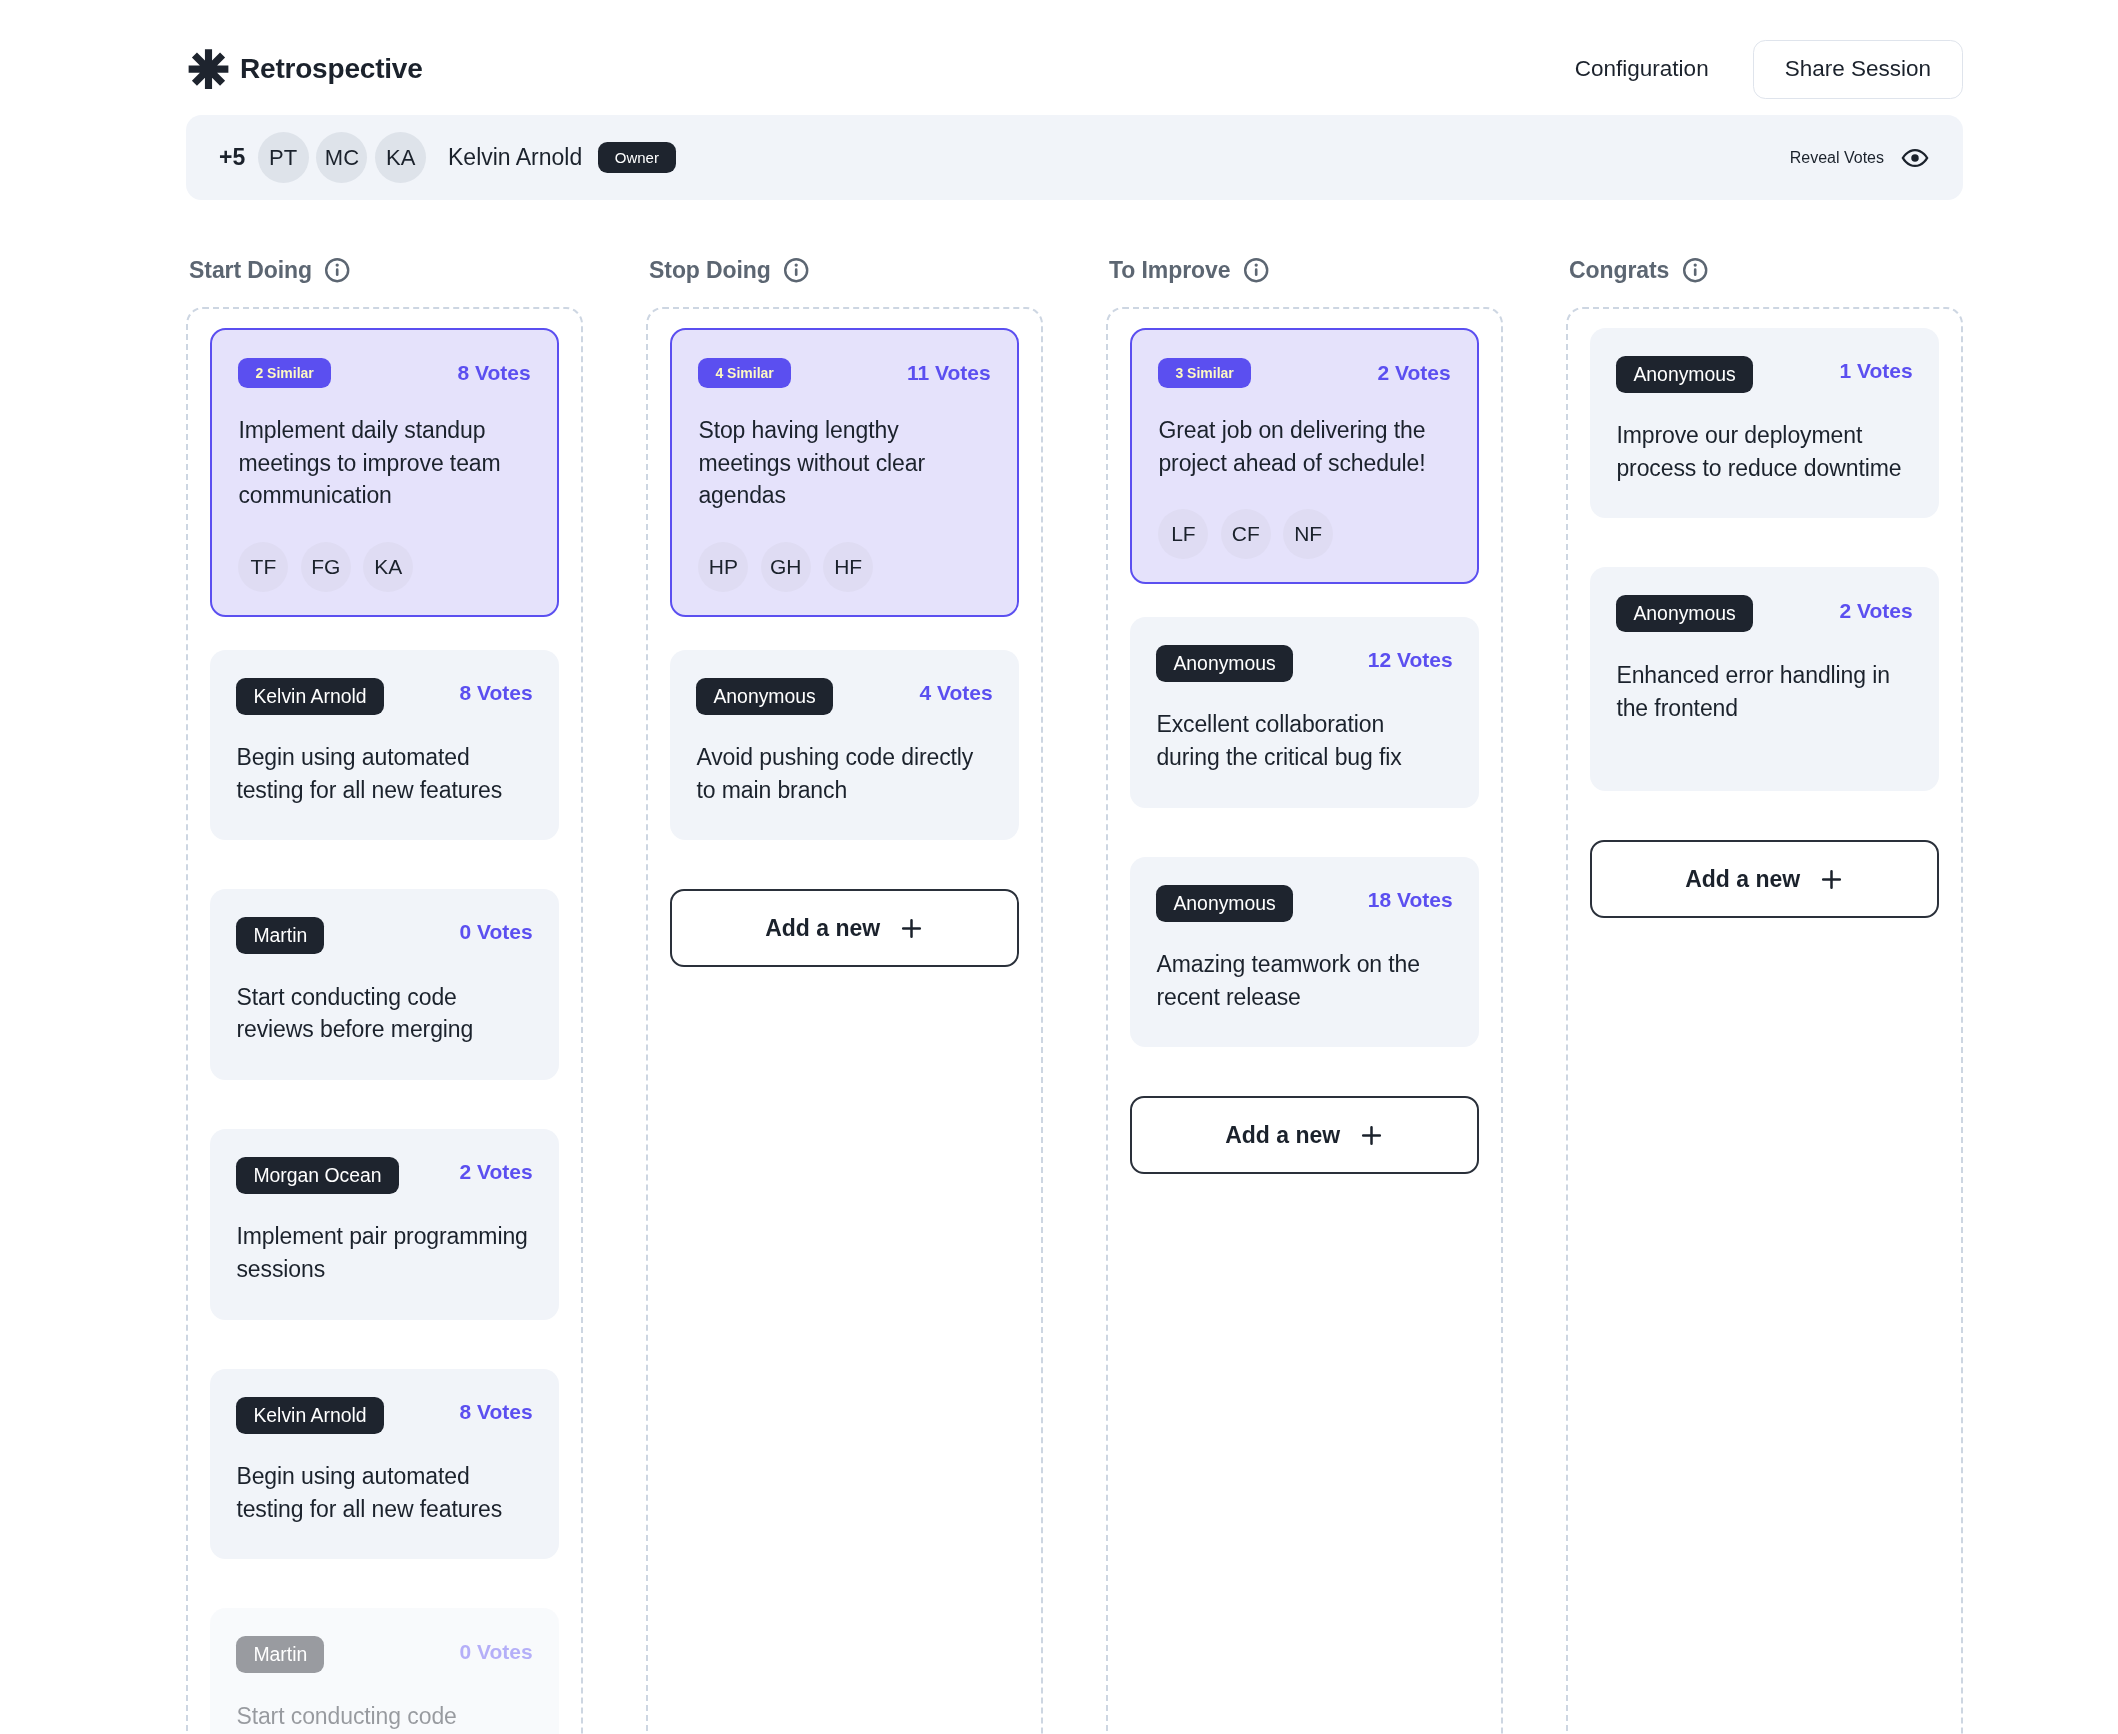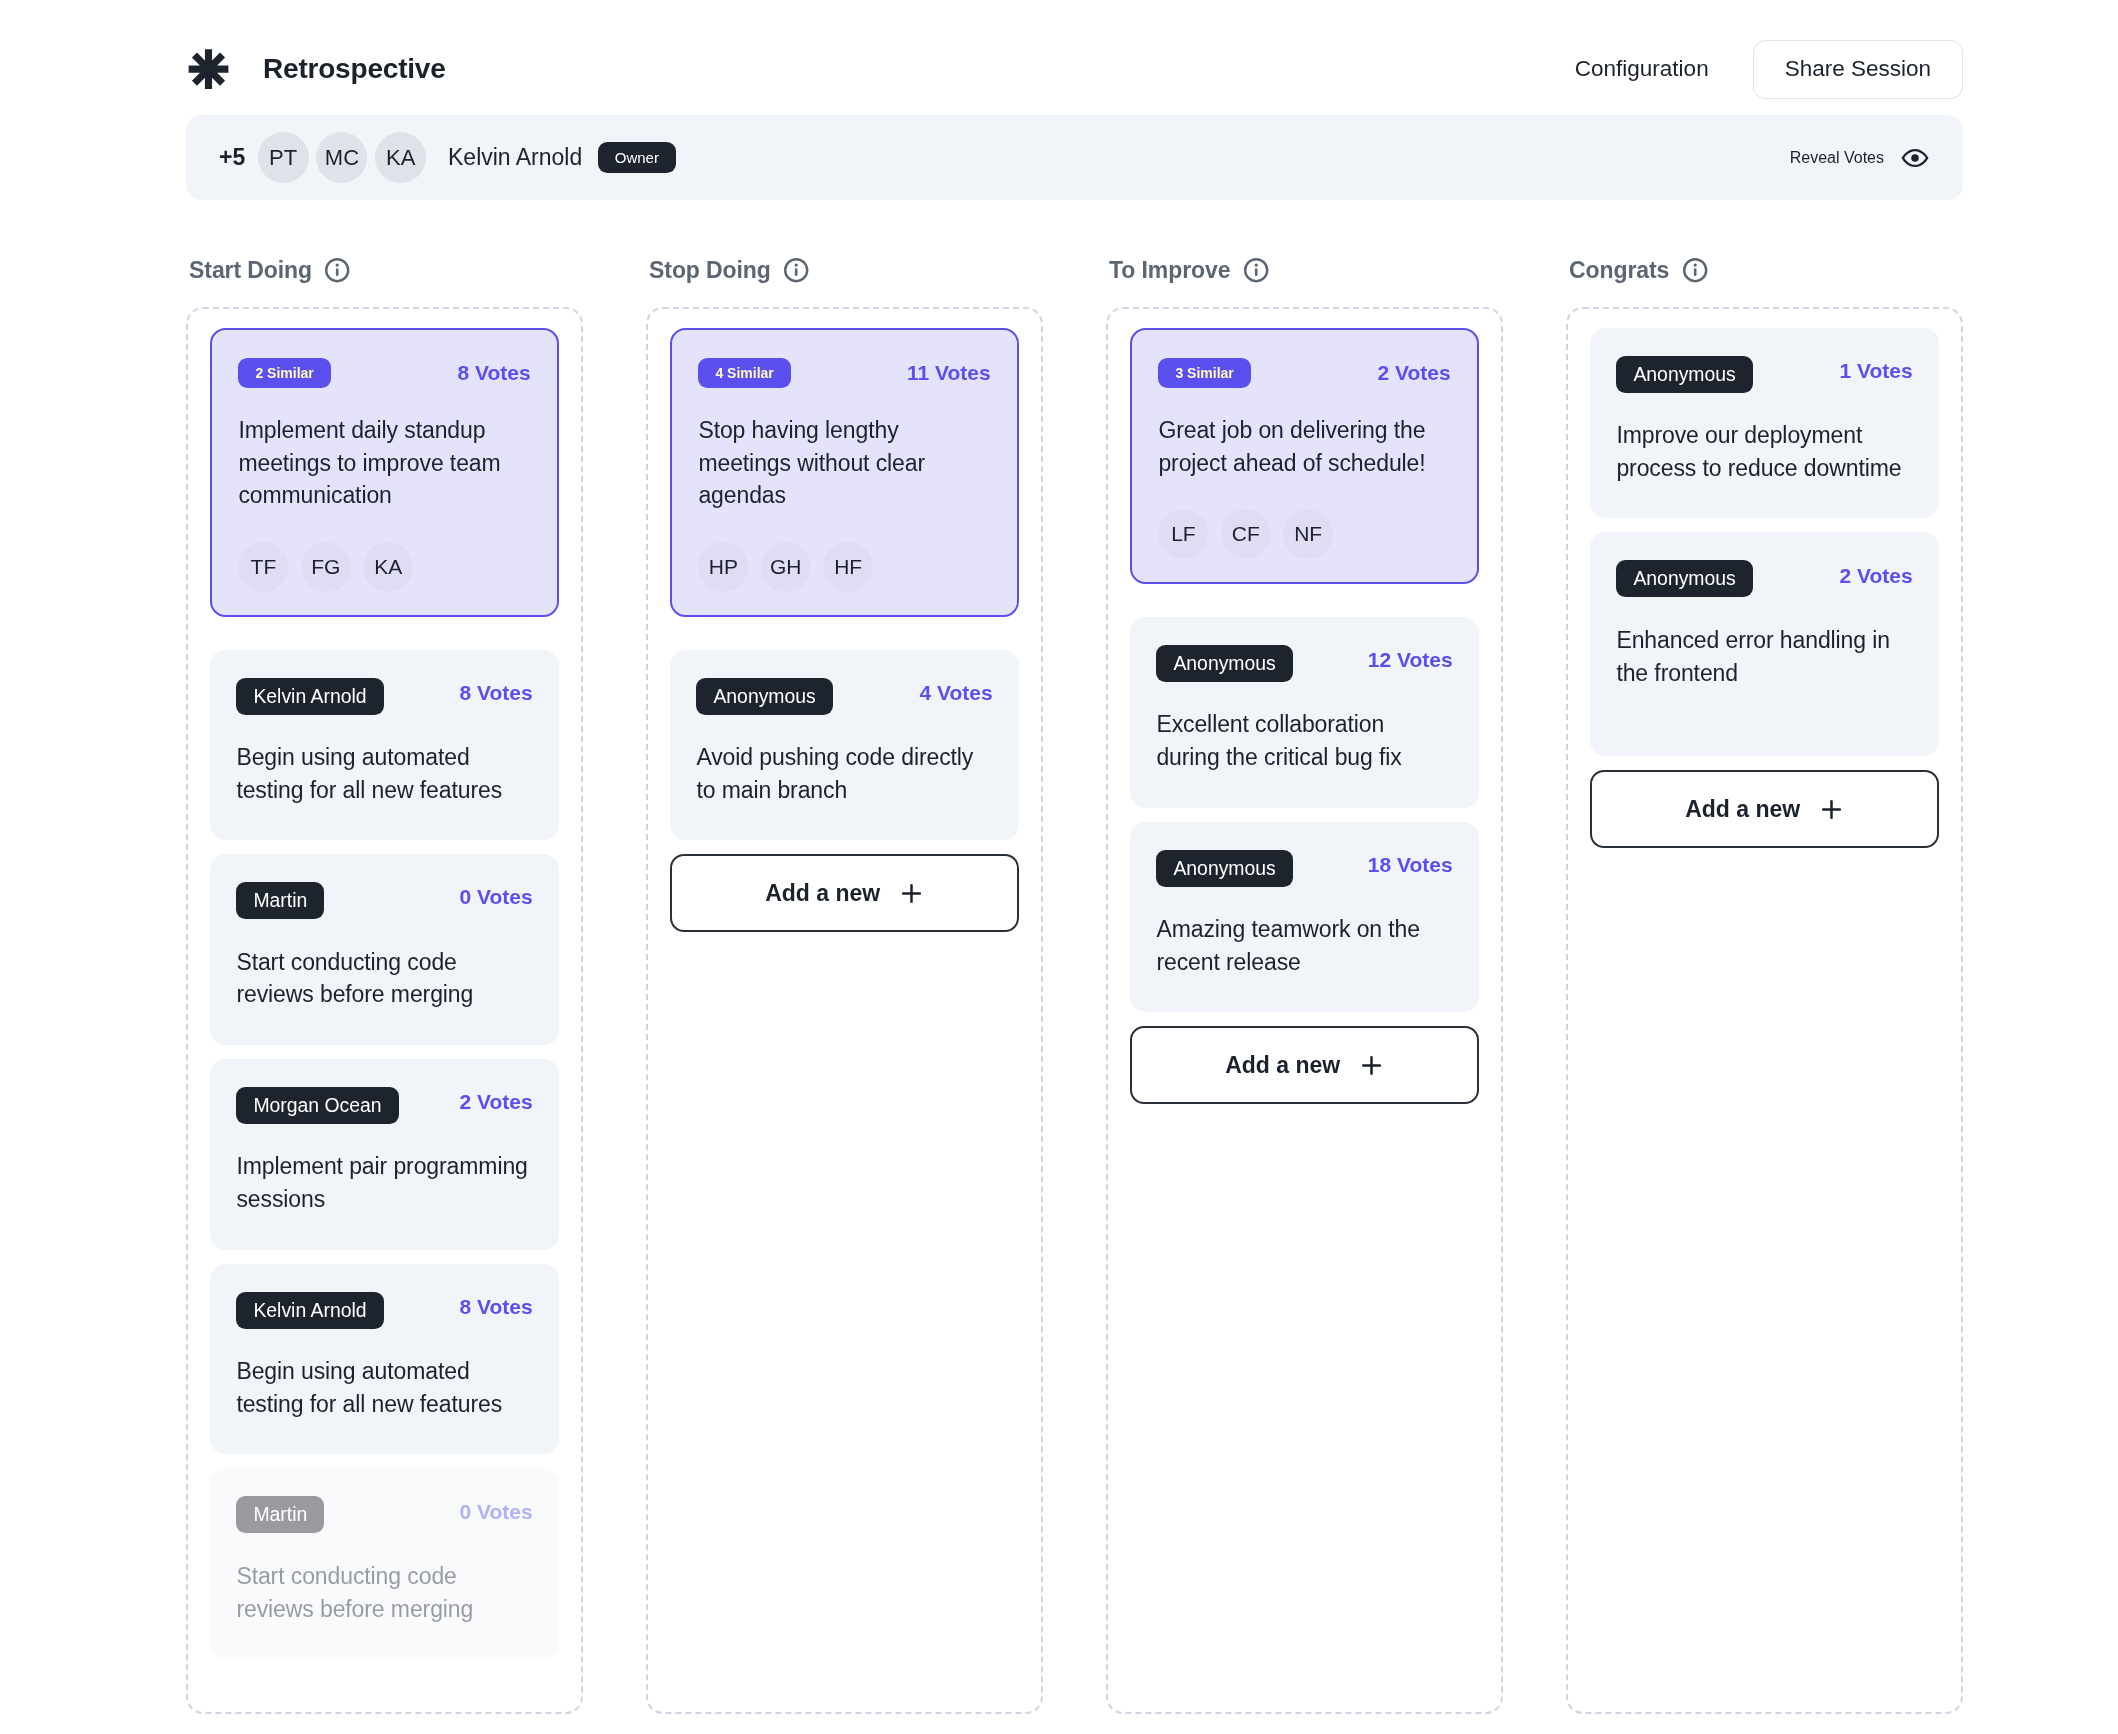--- a/index.html
+++ b/index.html
@@ -30,21 +30,21 @@
     position:absolute;
     left:186px; top:0; width:1777px; height:1735px;
   }
 
   
   .topbar{
     height:109px;
     display:flex;align-items:center;justify-content:space-between;
     padding-top:29.5px;
   }
-  .brand{display:flex;align-items:center;gap:32px;justify-content:space-between;}
+  .brand{display:flex;align-items:center;gap:9px;justify-content:space-between;}
   .logo{width:45px;height:45px;flex:none;display:block;}
   .brand-title{font-size:28px;font-weight:600;letter-spacing:-0.2px;color:#1b222c;}
   .topbar-right{display:flex;align-items:center;gap:28px;}
   .config-link{font-size:22.5px;color:#1b222c;font-weight:400;cursor:pointer;}
   .share-btn{
     border:1.6px solid #dfe4ec;border-radius:12.4px;background:#fff;
     padding:15.5px 31px;font-size:22.5px;color:#1b222c;cursor:pointer;
     font-family:inherit;font-weight:400;margin-left:16px;
   }
 
@@ -101,21 +101,21 @@
     min-height:0;
     overflow:hidden;
     position:relative;
   }
 
   
   .card{
     background:var(--card-bg);
     border-radius:15.5px;
     padding:28px 26.4px 34px 26.4px;
-    margin-bottom:14px;
+    margin-bottom:49px;
     position:relative;
   }
   .card.tall{padding-bottom:67px;}
   .card.faded{opacity:.45;}
   .card-top{
     display:flex;align-items:flex-start;justify-content:space-between;
     margin-bottom:26.4px;
   }
   .author-badge{
     background:var(--badge-dark);color:#fff;

